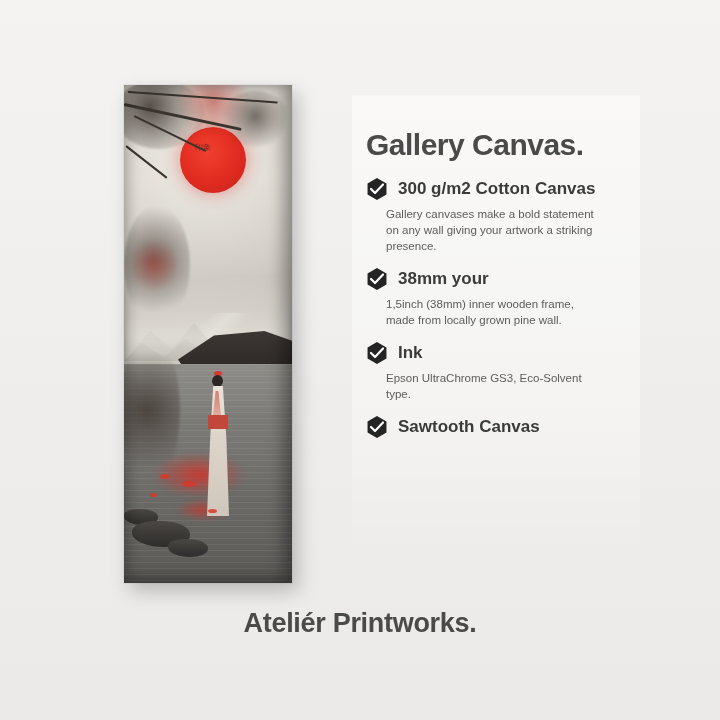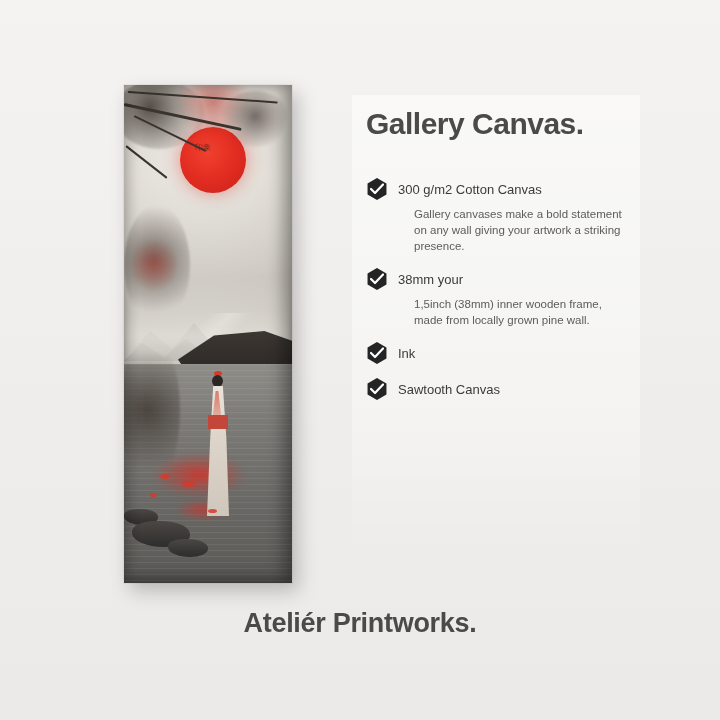--- a/index.html
+++ b/index.html
@@ -253,21 +253,21 @@
     position: absolute;
     left: 352px;
     top: 95px;
     width: 288px;
     height: 460px;
     background: linear-gradient(180deg, rgba(255,255,255,0.55) 0%, rgba(255,255,255,0.35) 70%, rgba(255,255,255,0) 100%);
   }
   .title {
     position: absolute;
     left: 366px;
-    top: 107px;
+    top: 128px;
     font-size: 30px;
     font-weight: bold;
     color: #4a4a4a;
     letter-spacing: -0.5px;
   }
   .features {
     position: absolute;
     left: 366px;
     top: 178px;
     width: 256px;
@@ -288,26 +288,26 @@
     background: #242424;
     clip-path: polygon(50% 0%, 93% 25%, 93% 75%, 50% 100%, 7% 75%, 7% 25%);
     position: relative;
   }
   .check svg {
     position: absolute;
     left: 4px;
     top: 5px;
   }
   .feature-title {
-    font-size: 13px;
-    font-weight: normal;
+    font-size: 17px;
+    font-weight: bold;
     color: #3b3b3b;
   }
   .feature-desc {
-    margin: 6px 0 0 48px;
+    margin: 6px 0 0 20px;
     font-size: 11.5px;
     line-height: 16px;
     color: #5c5c5c;
     max-width: 215px;
   }
   .brand {
     position: absolute;
     left: 0;
     right: 0;
     top: 608px;
@@ -409,20 +409,21 @@
 
     <div class="feature">
       <div class="feature-head">
         <span class="check">
           <svg width="14" height="12" viewBox="0 0 14 12">
             <polyline points="1,6 5,10 13,1.5" fill="none" stroke="#ffffff" stroke-width="2.2" stroke-linecap="round" stroke-linejoin="round"></polyline>
           </svg>
         </span>
         <span class="feature-title">Ink</span>
       </div>
+      <div class="feature-desc">Epson UltraChrome GS3, Eco-Solvent type.</div>
     </div>
 
     <div class="feature">
       <div class="feature-head">
         <span class="check">
           <svg width="14" height="12" viewBox="0 0 14 12">
             <polyline points="1,6 5,10 13,1.5" fill="none" stroke="#ffffff" stroke-width="2.2" stroke-linecap="round" stroke-linejoin="round"></polyline>
           </svg>
         </span>
         <span class="feature-title">Sawtooth Canvas</span>

